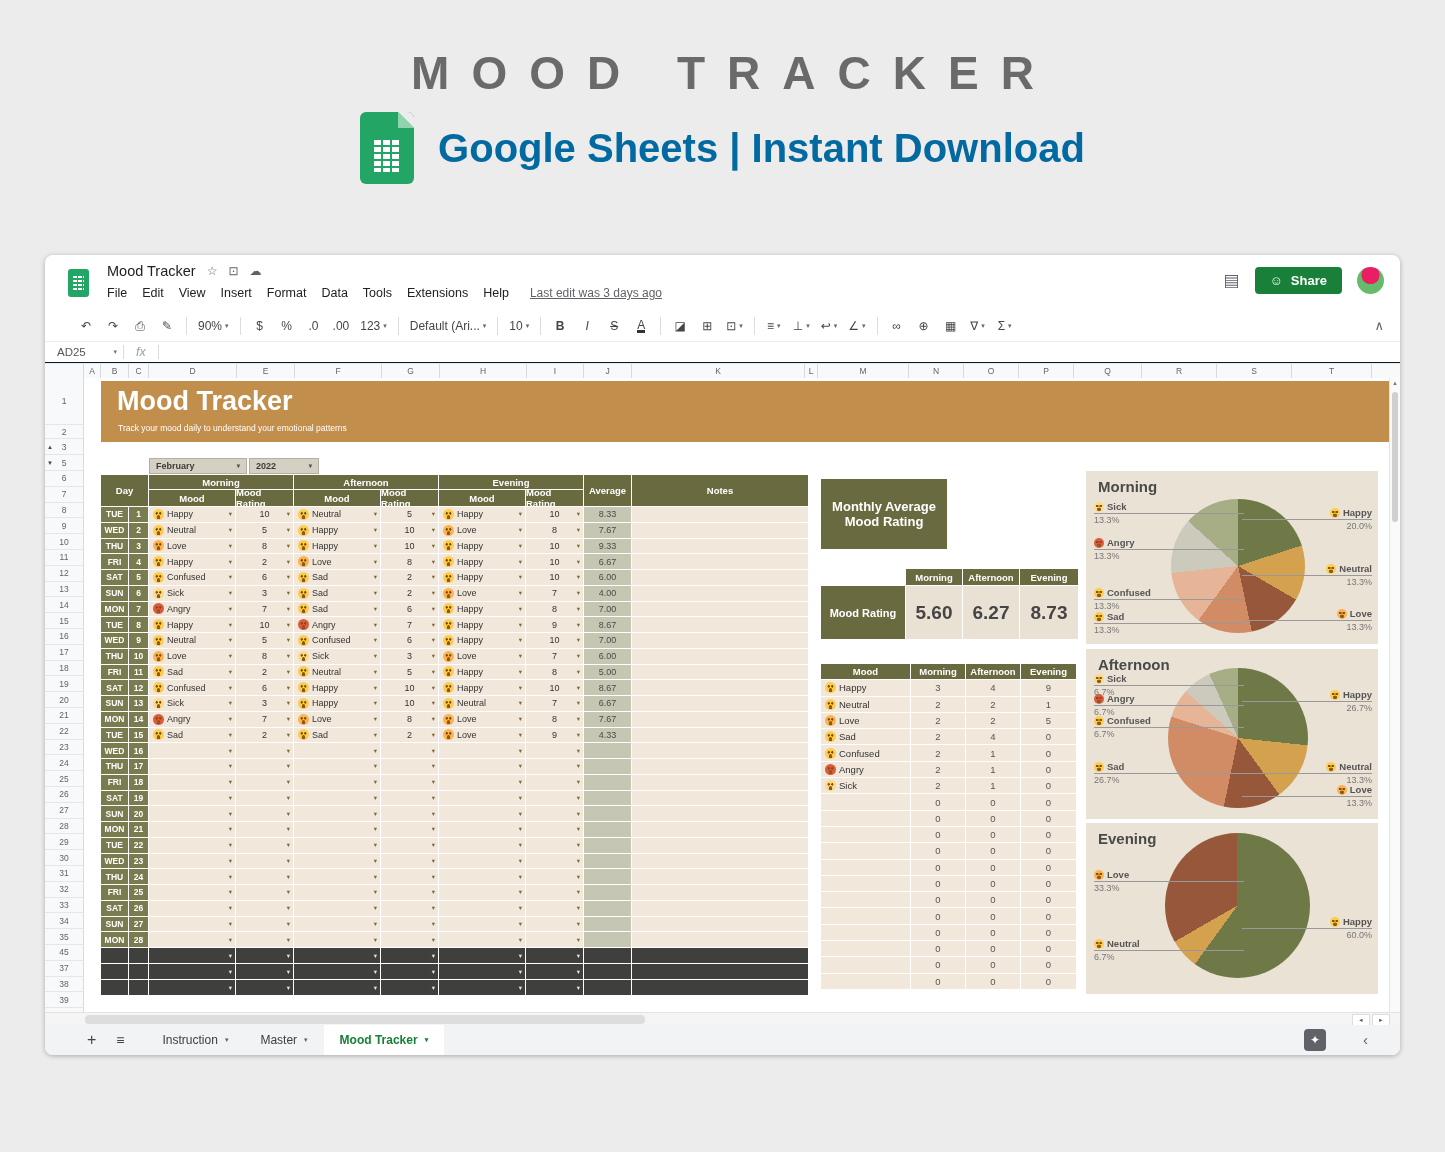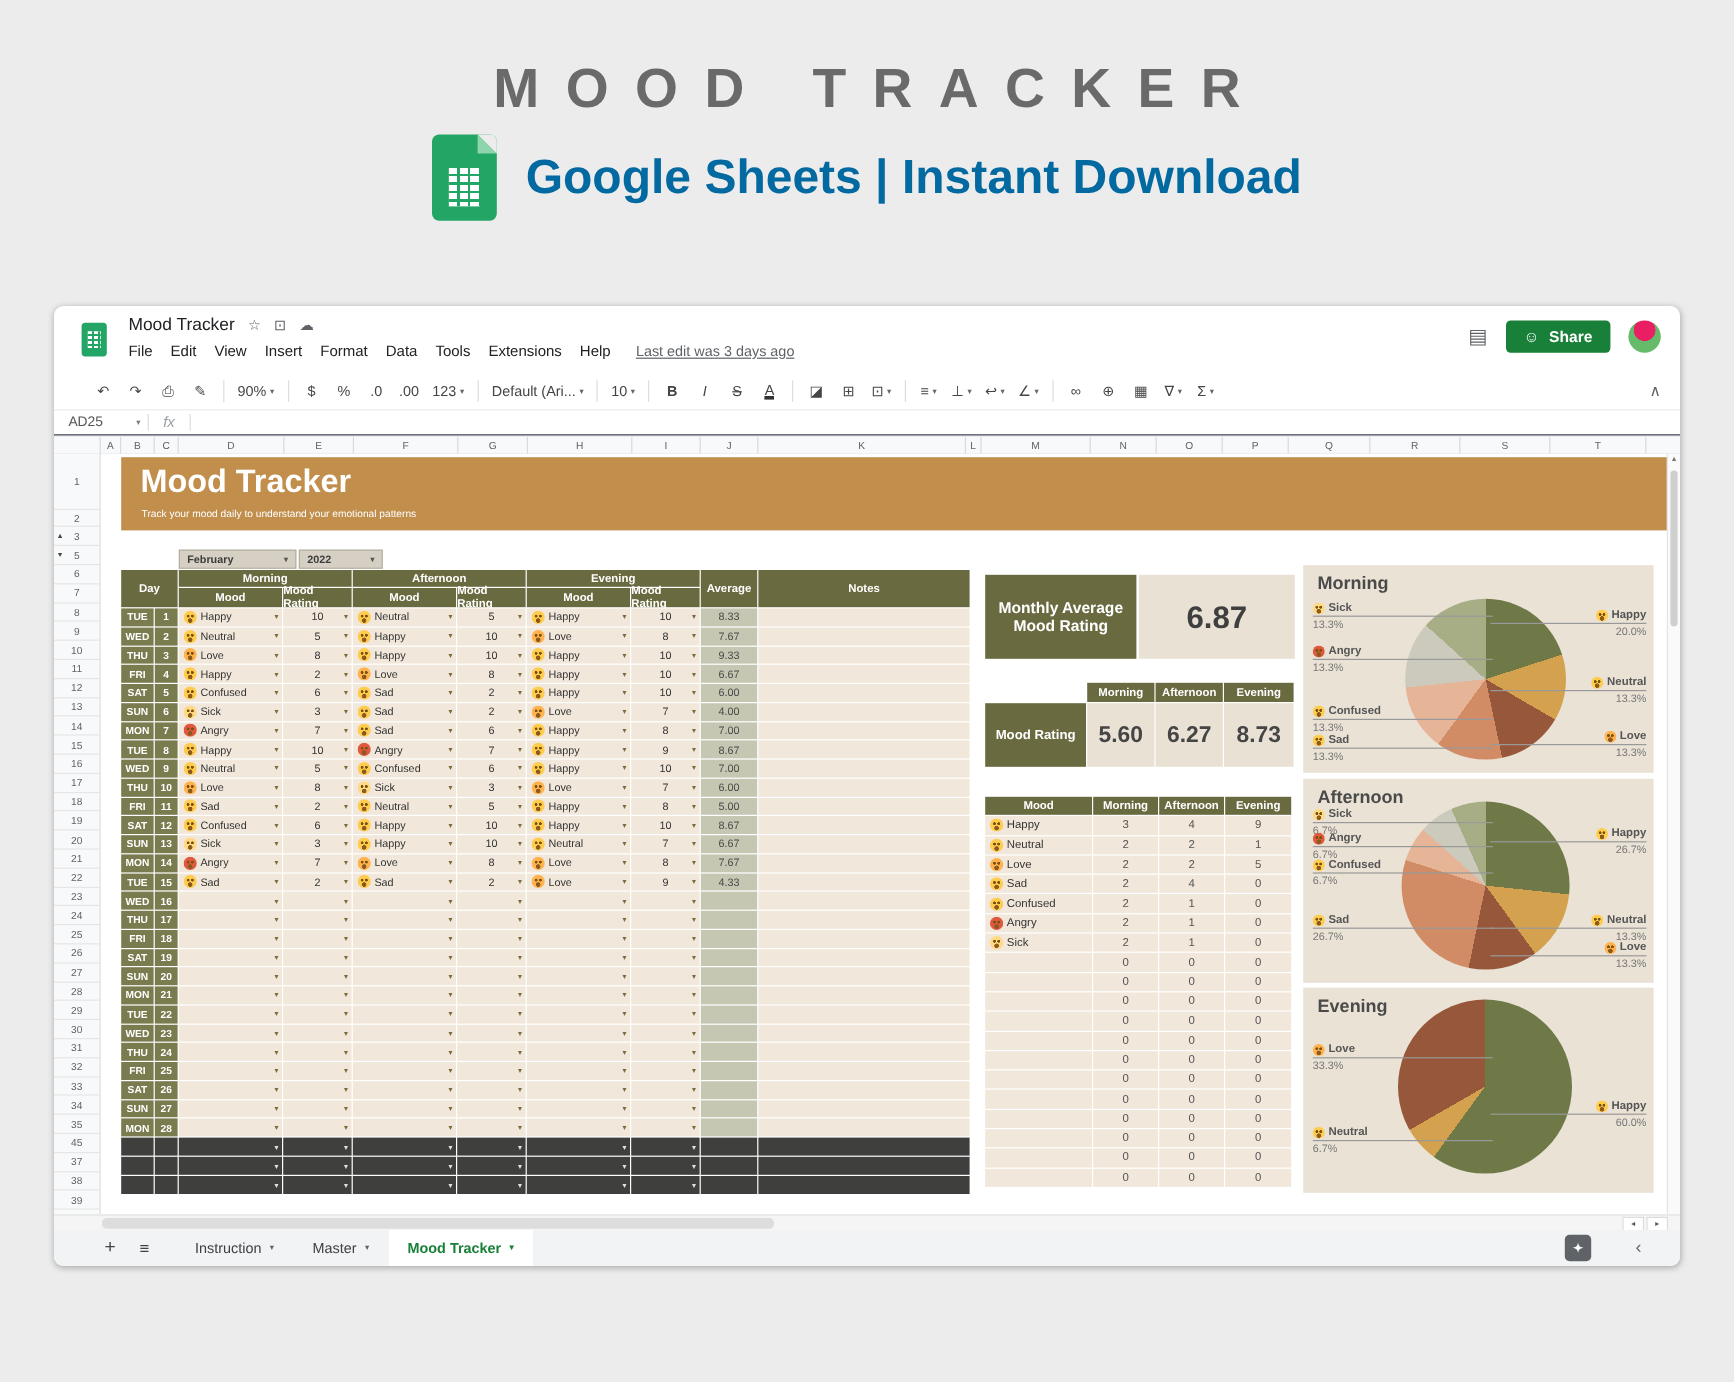--- a/index.html
+++ b/index.html
@@ -1344,21 +1344,20 @@
               <div class="c-rate">
                 <span class="cellcaret">▾</span>
               </div>
               <div class="c-avg"></div>
               <div class="c-notes"></div>
             </div>
           </div>
 
         <div class="monthly">
           <div class="mon-label">Monthly Average Mood Rating</div>
-          <div class="mon-value">6.87</div>
         </div>
 
         <div class="ratingtbl">
           <div class="rt-row">
             <span class="rt-spacer"></span>
             <span class="rt-h">Morning</span>
             <span class="rt-h">Afternoon</span>
             <span class="rt-h">Evening</span>
           </div>
           <div class="rt-row">

